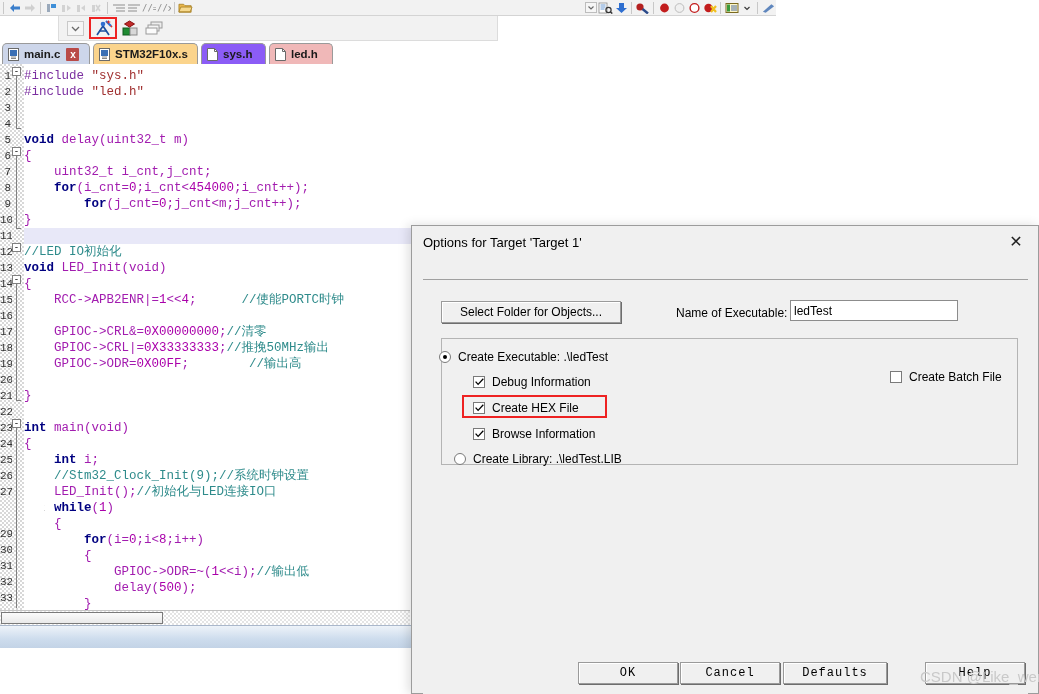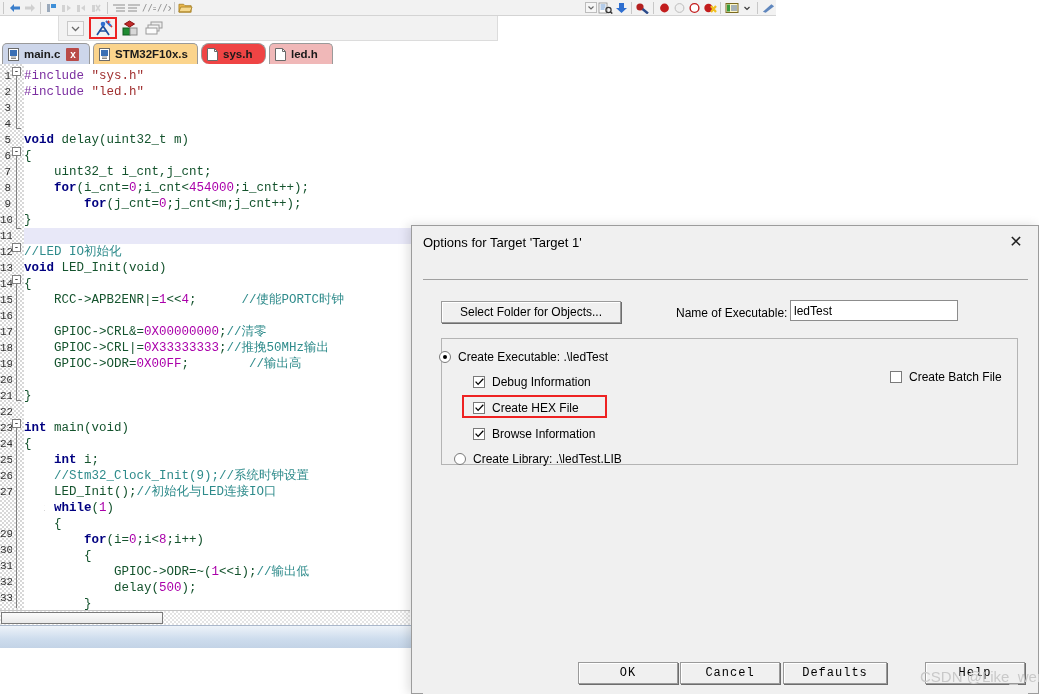--- a/index.html
+++ b/index.html
@@ -124,21 +124,21 @@
     position: absolute; left: 0; top: 0;
     width: 12px;
     font-family: "Liberation Mono", "DejaVu Sans Mono", monospace;
     font-size: 11px; line-height: 16px;
     color: #333; text-align: right;
     z-index: 3;
   }
   .lnums div { height: 16px; overflow: hidden; padding-right: 1px;}
   .codeline { height: 16px; }
   .c-key   { color: #000080; font-weight: bold; }
-  .c-plain { color: #14532d; }
+  .c-plain { color: #a21caf; }
   .c-str   { color: #a03030; }
   .c-num   { color: #aa00aa; }
   .c-cmt   { color: #2e8b8b; }
   .c-pp    { color: #7b2fa0; }
   .hl-line {
     position: absolute; left: 0; width: 1015px; height: 16px;
     background: #e8e8f8;
   }
   .fold-mark {
     position: absolute; width: 9px; height: 9px;
@@ -505,21 +505,21 @@
     <div class="tab" style="left:93px; background:#fbd48c; width:105px;">
       <span class="fi">
         <svg width="11" height="13" viewBox="0 0 11 13">
             <rect x="0.5" y="0.5" width="10" height="12" fill="#ffffff" stroke="#6a6a6a"></rect>
             <rect x="2" y="2" width="7" height="6" fill="#3a6fb5"></rect>
             <path d="M3 9h5M3 10.5h5" stroke="#6a6a6a" stroke-width="0.8"></path>
           </svg>
       </span>
       <span>STM32F10x.s</span>
     </div>
-    <div class="tab" style="left:201px; background:#ef4444; width:65px;border-radius:8px;">
+    <div class="tab" style="left:201px; background:#8b5cf6; width:65px;">
       <span class="fi">
         <svg width="11" height="13" viewBox="0 0 11 13">
             <path d="M0.5 0.5h7l3 3v9h-10z" fill="#ffffff" stroke="#6a6a6a"></path>
             <path d="M7.5 0.5v3h3" fill="none" stroke="#6a6a6a"></path>
           </svg>
       </span>
       <span>sys.h</span>
     </div>
     <div class="tab" style="left:269px; background:#f0b8b8; width:64px;">
       <span class="fi">

